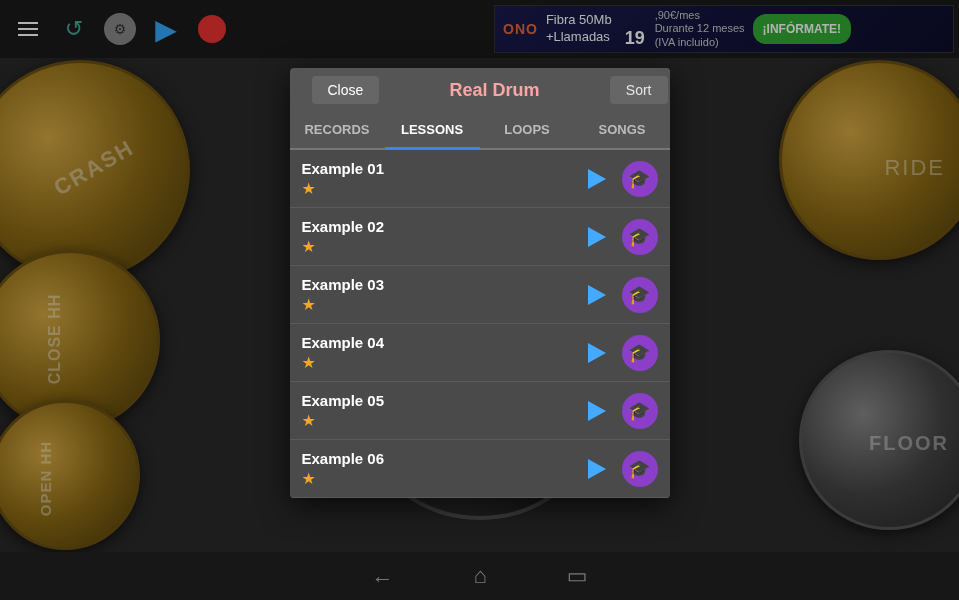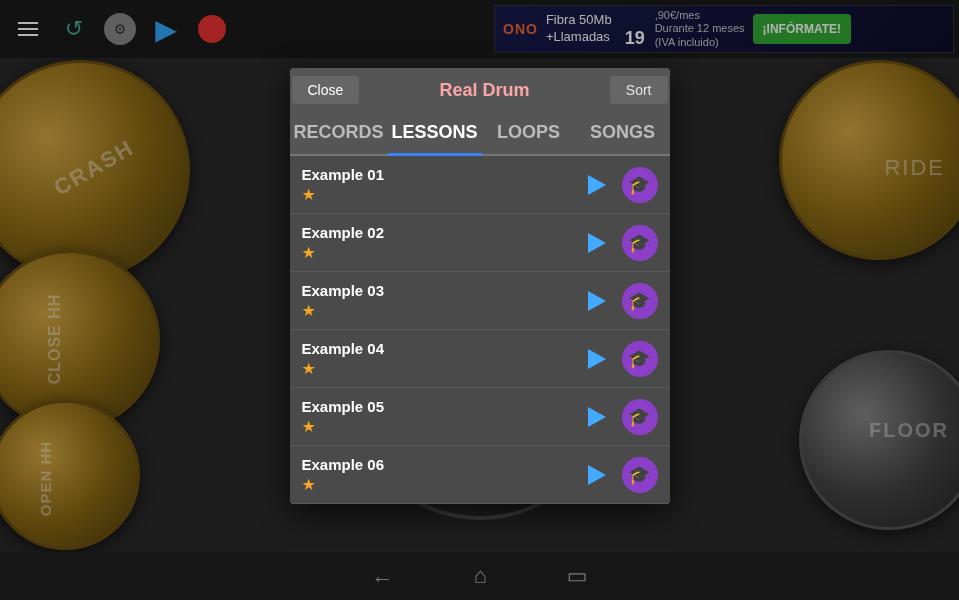--- a/index.html
+++ b/index.html
@@ -108,21 +108,21 @@
     }
 
     .cymbal-floor {
       width: 180px; height: 180px;
       top: 350px; right: -20px;
       background: radial-gradient(circle at 35% 35%, #888, #444, #222);
       border-color: #555;
     }
     .cymbal-floor-label {
       position: absolute;
-      top: 419px; right: 10px;
+      top: 432px; right: 10px;
       color: rgba(255,255,255,0.4);
       font-size: 20px;
       font-weight: bold;
       letter-spacing: 2px;
     }
 
     
     .kick-drum {
       position: absolute;
       bottom: 80px;
@@ -181,21 +181,21 @@
       line-height: 1.2;
       margin-left: 2px;
     }
     .ad-btn {
       background: #3a3;
       color: white;
       border: none;
       padding: 8px 10px;
       font-size: 12px;
       font-weight: bold;
-      border-radius: 4px;
+      border-radius: 13px;
       cursor: pointer;
       white-space: nowrap;
     }
 
     
     .modal-overlay {
       position: absolute;
       inset: 0;
       background: rgba(0,0,0,0.3);
       z-index: 30;
@@ -213,20 +213,21 @@
       box-shadow: 0 8px 30px rgba(0,0,0,0.7);
     }
 
     
     .modal-header {
       display: flex;
       align-items: center;
       background: #555;
       padding: 8px 2px;
       height: 44px;
+      margin-left: 20px;
     }
 
     .modal-close-btn {
       background: #666;
       color: white;
       border: none;
       padding: 6px 16px;
       border-radius: 4px;
       cursor: pointer;
       font-size: 14px;
@@ -255,21 +256,21 @@
       display: flex;
       background: #555;
       border-bottom: 2px solid #777;
     }
 
     .modal-tab {
       flex: 1;
       text-align: center;
       padding: 10px 4px;
       color: #bbb;
-      font-size: 18px;
+      font-size: 13px;
       font-weight: bold;
       cursor: pointer;
       border-bottom: 3px solid transparent;
       margin-bottom: -2px;
     }
 
     .modal-tab.active {
       color: white;
       border-bottom: 3px solid #3b82f6;
     }

